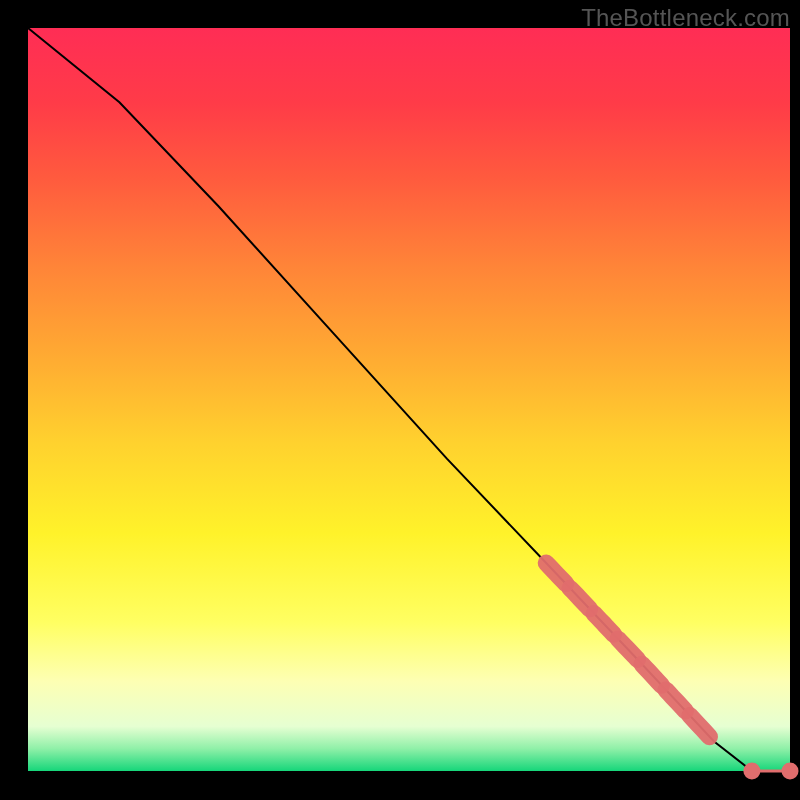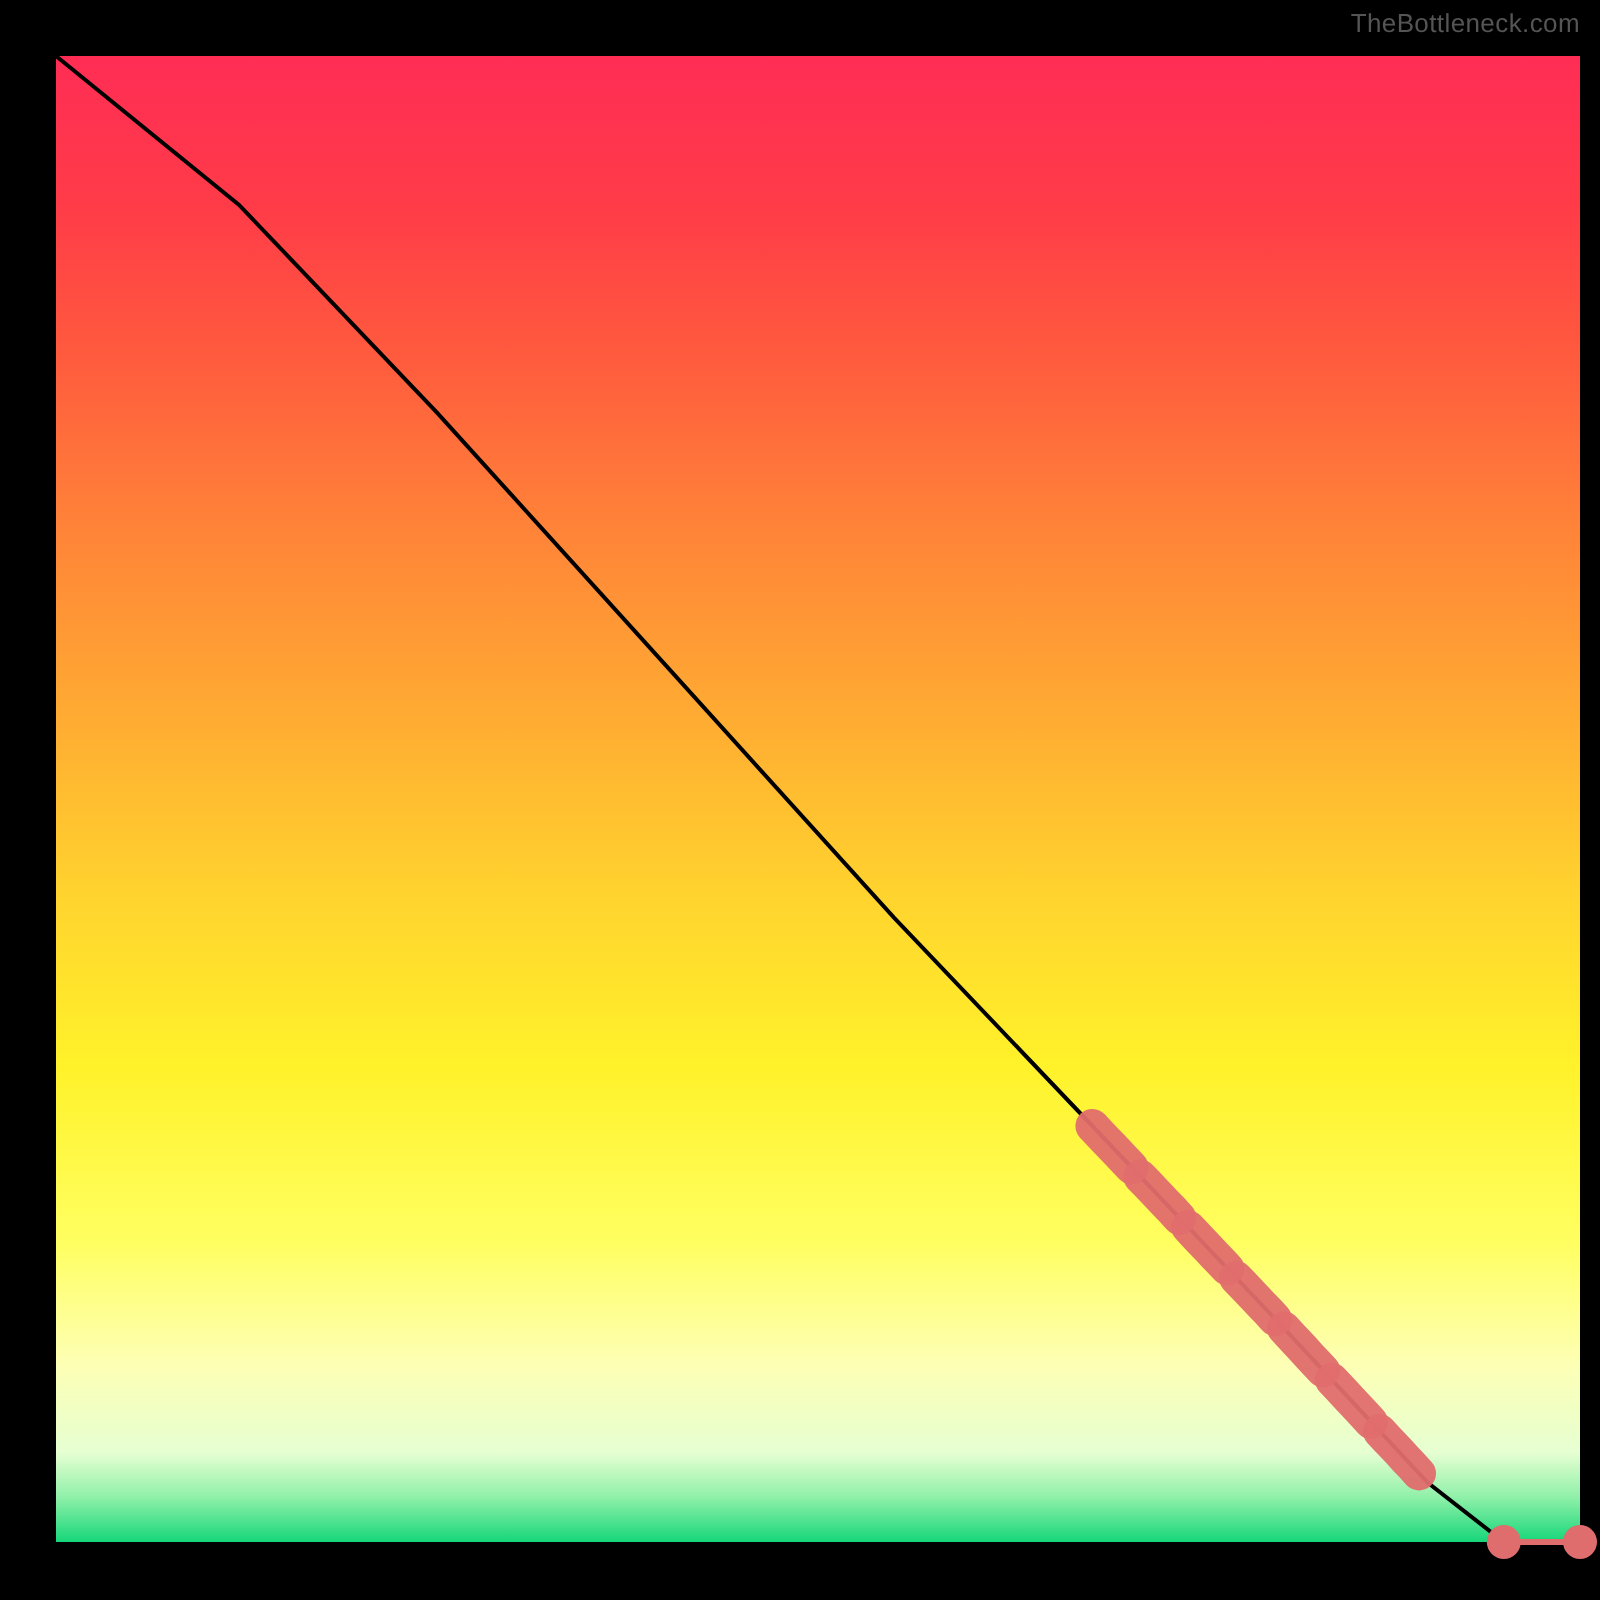--- a/index.html
+++ b/index.html
@@ -14,21 +14,21 @@
     position: relative;
     width: 800px;
     height: 800px;
   }
   .watermark {
     position: absolute;
     top: 4px;
     right: 10px;
     color: #555;
     font-family: Arial, Helvetica, sans-serif;
-    font-size: 13px;
+    font-size: 24px;
     font-weight: 500;
     letter-spacing: 0.2px;
     z-index: 10;
   }
   svg {
     position: absolute;
     left: 0;
     top: 0;
   }
 </style>

